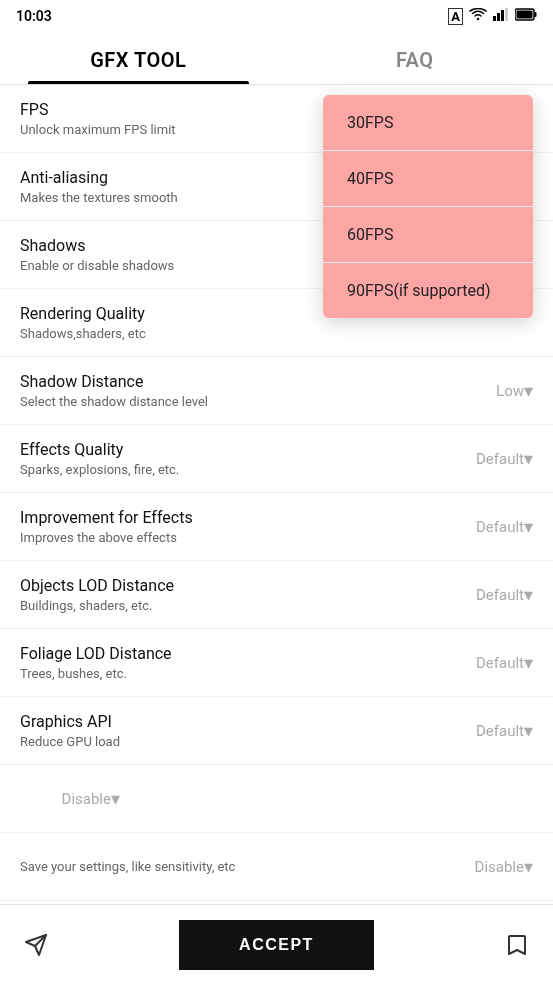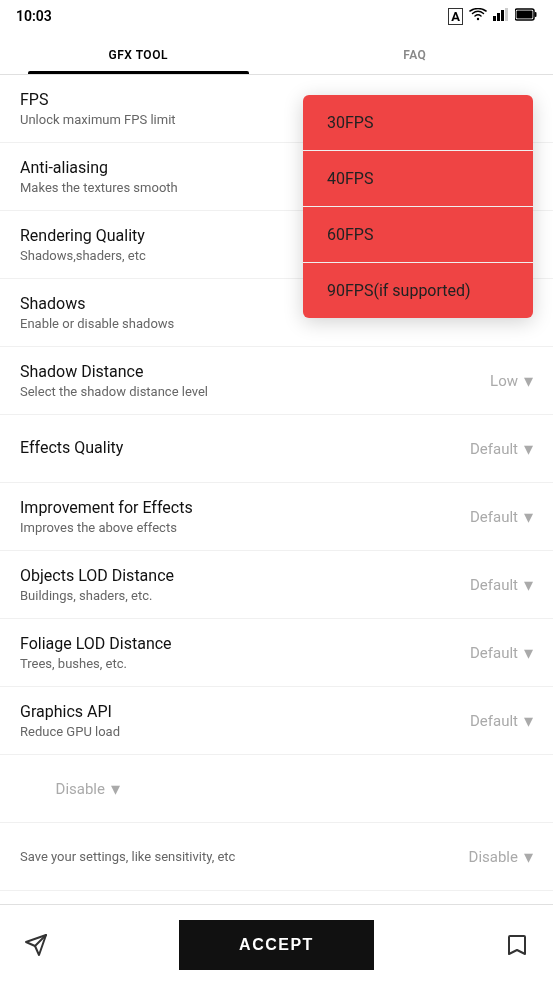--- a/index.html
+++ b/index.html
@@ -39,21 +39,21 @@
     
     .header {
       display: flex;
       border-bottom: 1px solid #e0e0e0;
       background: #fff;
     }
     .tab {
       flex: 1;
       text-align: center;
       padding: 16px 0 12px;
-      font-size: 12px;
+      font-size: 20px;
       font-weight: 600;
       color: #888;
       letter-spacing: 0.5px;
       cursor: pointer;
       position: relative;
     }
     .tab.active {
       color: #000;
     }
     .tab.active::after {
@@ -95,21 +95,20 @@
     }
 
     .setting-desc {
       font-size: 13px;
       color: #666;
     }
 
     .setting-control {
       display: flex;
       align-items: center;
-      gap: 6px;
       color: #999;
       font-size: 15px;
       min-width: 100px;
       justify-content: flex-end;
     }
 
     .dropdown-value {
       font-size: 15px;
       color: #aaa;
     }
@@ -117,22 +116,22 @@
     .dropdown-arrow {
       font-size: 18px;
       color: #aaa;
     }
 
     
     .dropdown-overlay {
       position: absolute;
       top: 95px;
       right: 20px;
-      width: 230px;
-      background: #ef4444;
+      width: 210px;
+      background: #fca5a5;
       border-radius: 6px;
       box-shadow: 0 4px 20px rgba(0,0,0,0.18);
       z-index: 100;
       overflow: hidden;
     }
 
     .dropdown-option {
       padding: 18px 24px;
       font-size: 16px;
       color: #222;
@@ -251,50 +250,51 @@
       <div class="setting-text">
         <div class="setting-title">Anti-aliasing</div>
         <div class="setting-desc">Makes the textures smooth</div>
       </div>
       <div class="setting-control">
       </div>
     </div>
 
     <div class="setting-item">
       <div class="setting-text">
+        <div class="setting-title">Shadows</div>
+        <div class="setting-desc">Enable or disable shadows</div>
+      </div>
+      <div class="setting-control">
+      </div>
+    </div>
+
+    <div class="setting-item">
+      <div class="setting-text">
         <div class="setting-title">Rendering Quality</div>
         <div class="setting-desc">Shadows,shaders, etc</div>
       </div>
       <div class="setting-control">
       </div>
     </div>
 
     <div class="setting-item">
       <div class="setting-text">
-        <div class="setting-title">Shadows</div>
-        <div class="setting-desc">Enable or disable shadows</div>
-      </div>
-      <div class="setting-control">
-      </div>
-    </div>
-
-    <div class="setting-item">
-      <div class="setting-text">
         <div class="setting-title">Shadow Distance</div>
         <div class="setting-desc">Select the shadow distance level</div>
       </div>
       <div class="setting-control">
         <span class="dropdown-value">Low</span>
         <span class="dropdown-arrow">▾</span>
       </div>
     </div>
 
     <div class="setting-item">
       <div class="setting-text">
         <div class="setting-title">Effects Quality</div>
+        <div class="setting-desc">Sparks, explosions, fire, etc.</div>
       </div>
       <div class="setting-control">
         <span class="dropdown-value">Default</span>
         <span class="dropdown-arrow">▾</span>
       </div>
     </div>
 
     <div class="setting-item">
       <div class="setting-text">
         <div class="setting-title">Improvement for Effects</div>

